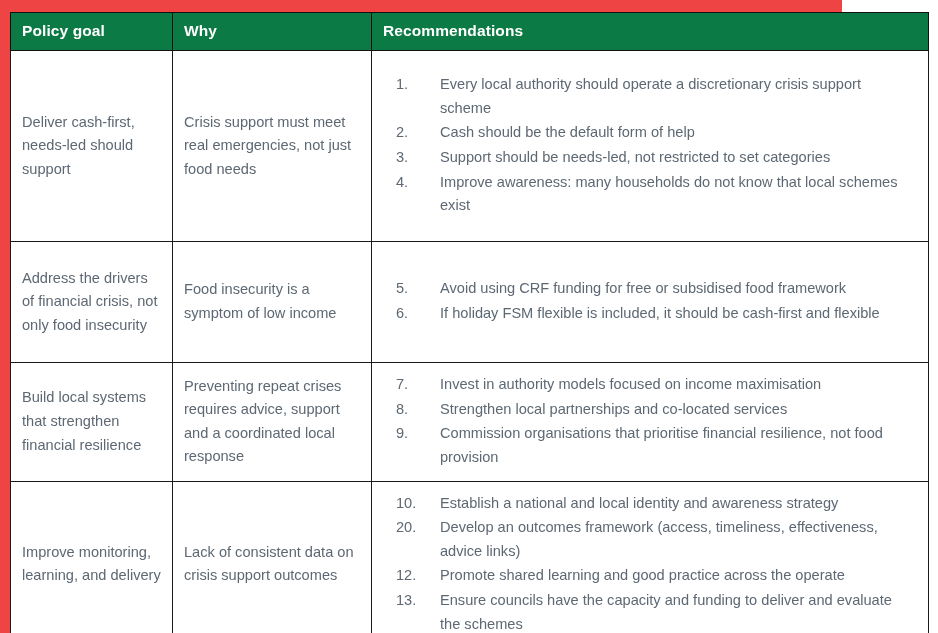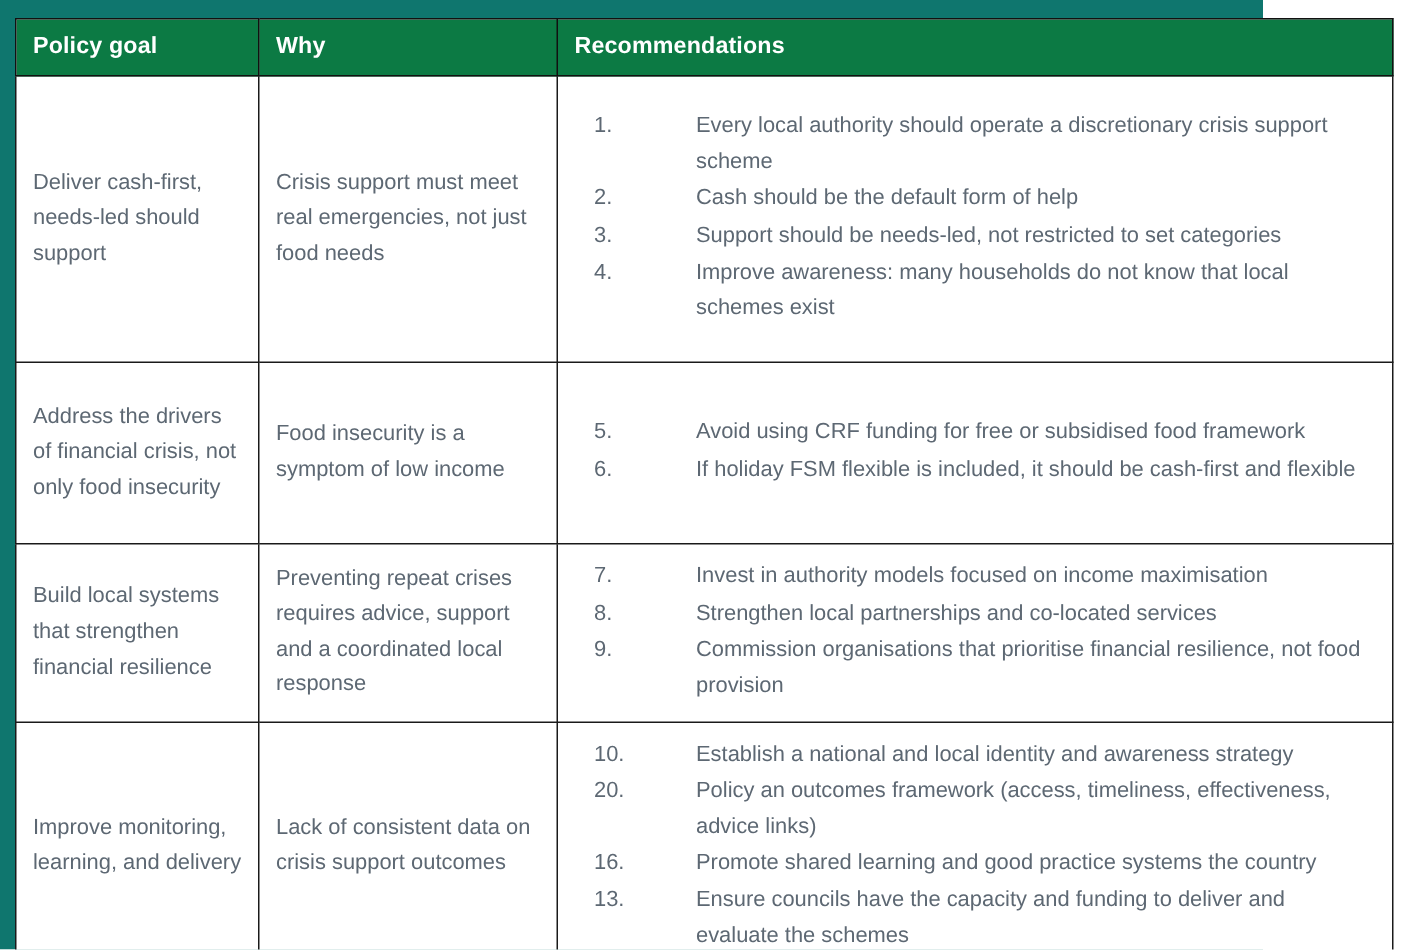--- a/index.html
+++ b/index.html
@@ -11,21 +11,21 @@
     width: 938px;
     height: 633px;
     font-family: "Liberation Sans", sans-serif;
     overflow: hidden;
   }
 
   #page-wrap {
     position: relative;
     width: 842px;
     height: 633px;
-    background: #0f766e;
+    background: #ef4444;
   }
 
   table.policy-table {
     position: absolute;
     left: 10px;
     top: 12px;
     width: 918px;
     border-collapse: collapse;
     table-layout: fixed;
     background: #ffffff;
@@ -86,21 +86,20 @@
     position: absolute;
     left: 0;
     top: 0;
     width: 30px;
     text-align: left;
     color: #5d6873;
   }
 
   ol.rec-list li .li-text {
     display: block;
-    margin-left: 24px;
   }
 
   
   tr.row-0 td { height: 170px; }
   tr.row-1 td { height: 100px; }
   tr.row-2 td { height: 84px; }
   tr.row-3 td { height: 135px; }
 </style>
 </head>
 <body>
@@ -189,25 +188,25 @@
         <td class="cell-goal">Improve monitoring, learning, and delivery</td>
         <td class="cell-why">Lack of consistent data on crisis support outcomes</td>
         <td class="cell-recs">
           <ol class="rec-list">
             <li>
               <span class="li-num">10.</span>
               <span class="li-text">Establish a national and local identity and awareness strategy</span>
             </li>
             <li>
               <span class="li-num">20.</span>
-              <span class="li-text">Policy an outcomes framework (access, timeliness, effectiveness, advice links)</span>
-            </li>
-            <li>
-              <span class="li-num">16.</span>
-              <span class="li-text">Promote shared learning and good practice systems the country</span>
+              <span class="li-text">Develop an outcomes framework (access, timeliness, effectiveness, advice links)</span>
+            </li>
+            <li>
+              <span class="li-num">12.</span>
+              <span class="li-text">Promote shared learning and good practice across the operate</span>
             </li>
             <li>
               <span class="li-num">13.</span>
               <span class="li-text">Ensure councils have the capacity and funding to deliver and evaluate the schemes</span>
             </li>
           </ol>
         </td>
       </tr>
 
     </tbody>

